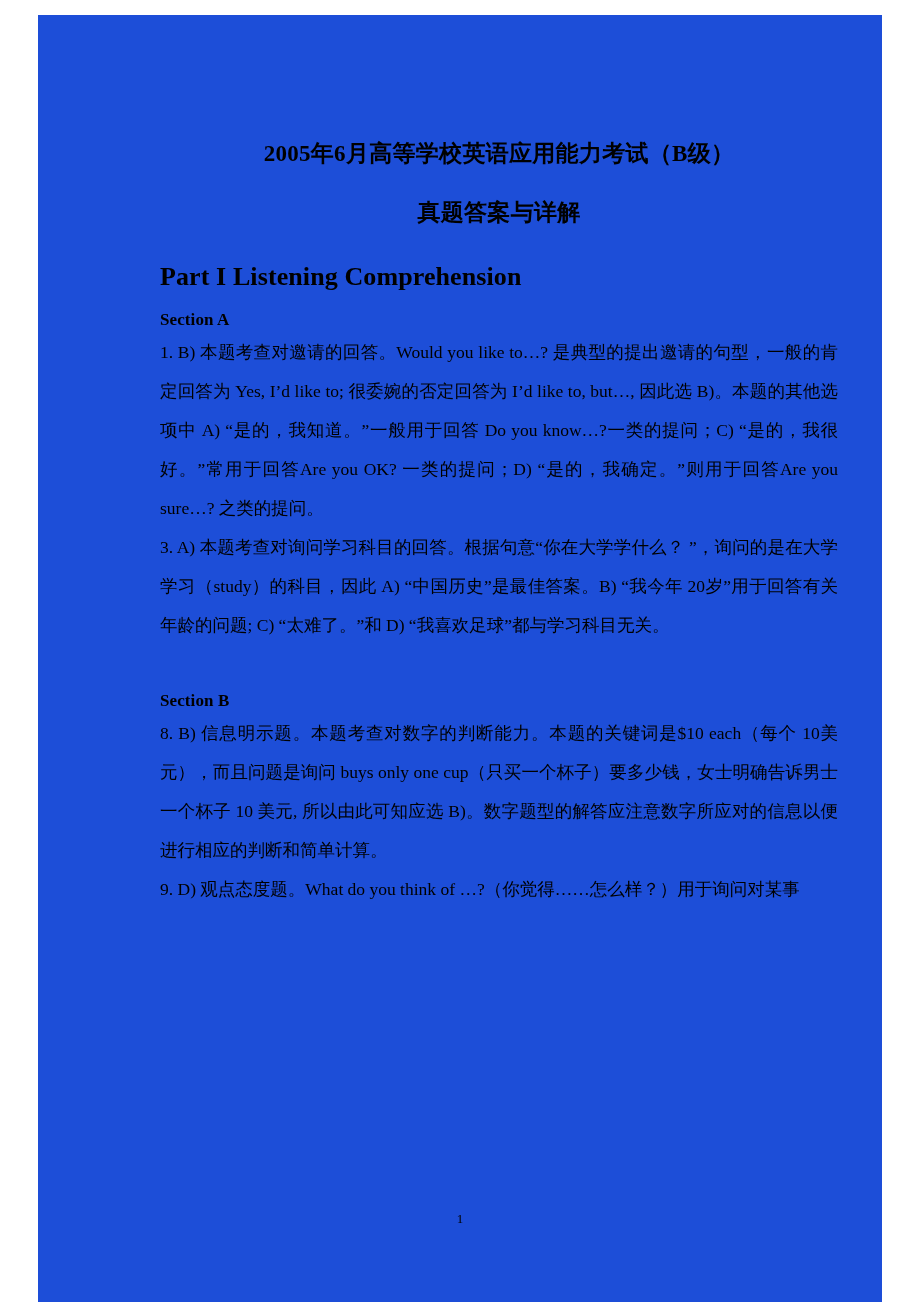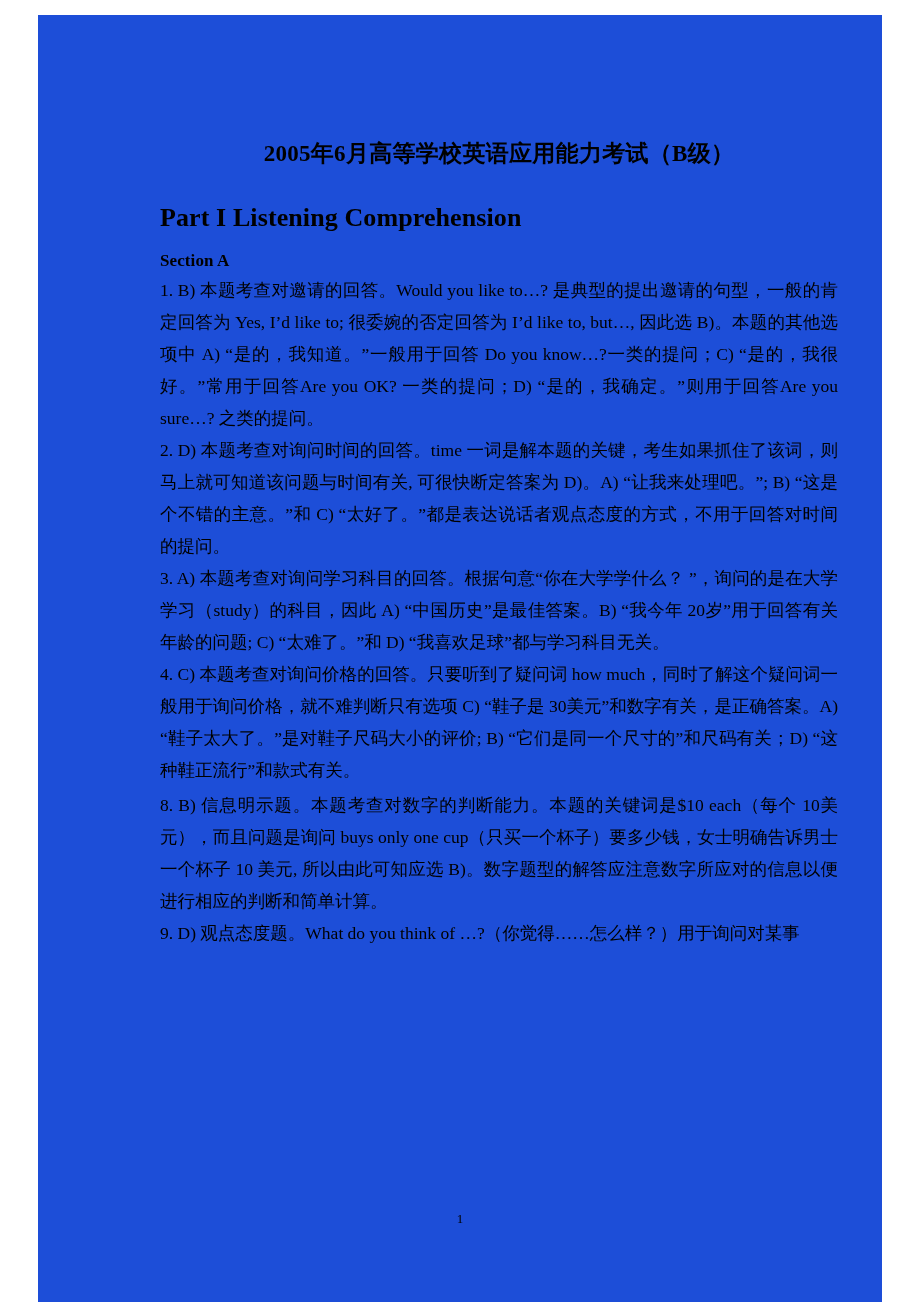--- a/index.html
+++ b/index.html
@@ -56,21 +56,21 @@
     font-size: 17px;
     margin: 0;
     padding-top: 18px;
     letter-spacing: 0.1px;
   }
   .section-heading.spaced-before {
     padding-top: 46px;
   }
   .para {
     font-size: 17.5px;
-    line-height: 32px;
+    line-height: 39px;
     margin: 0;
     text-align: justify;
     text-justify: inter-ideograph;
     letter-spacing: 0px;
   }
   .answers {
     padding-top: 3px;
   }
   .page-number {
     position: absolute;
@@ -84,32 +84,32 @@
 </style>
 </head>
 <body>
 
 <div class="page">
 
   <div class="content">
 
     <h1 class="doc-title">2005年6月高等学校英语应用能力考试（B级）</h1>
 
+    <h2 class="doc-subtitle">真题答案与详解</h2>
 
     <h3 class="part-heading">Part I Listening Comprehension</h3>
 
     <h4 class="section-heading">Section A</h4>
 
     <div class="answers">
       <p class="para">1. B)  本题考查对邀请的回答。Would you like to…? 是典型的提出邀请的句型，一般的肯定回答为 Yes, I’d like to;  很委婉的否定回答为 I’d like to, but…, 因此选 B)。本题的其他选项中 A) “是的，我知道。”一般用于回答 Do you know…?一类的提问；C) “是的，我很好。”常用于回答Are you OK?  一类的提问；D) “是的，我确定。”则用于回答Are you sure…?  之类的提问。</p>
-      <p class="para">2. D)  本题考查对询问时间的回答。time  一词是解本题的关键，考生如果抓住了该词，则马上就可知道该问题与时间有关, 可很快断定答案为 D)。A) “让我来处理吧。”; B) “这是个不错的主意。”和 C) “太好了。”都是表达说话者观点态度的方式，不用于回答对时间的提问。</p>
       <p class="para">3. A)  本题考查对询问学习科目的回答。根据句意“你在大学学什么？ ”，询问的是在大学学习（study）的科目，因此 A)  “中国历史”是最佳答案。B) “我今年 20岁”用于回答有关年龄的问题; C) “太难了。”和 D) “我喜欢足球”都与学习科目无关。</p>
-      <p class="para">4. C)  本题考查对询问价格的回答。只要听到了疑问词 how much，同时了解这个疑问词一般用于询问价格，就不难判断只有选项 C) “鞋子是 30美元”和数字有关，是正确答案。A) “鞋子太大了。”是对鞋子尺码大小的评价; B) “它们是同一个尺寸的”和尺码有关；D) “这种鞋正流行”和款式有关。</p>
     </div>
 
+    <h4 class="section-heading spaced-before">Section B</h4>
 
     <div class="answers">
       <p class="para">8. B)  信息明示题。本题考查对数字的判断能力。本题的关键词是$10 each（每个 10美元），而且问题是询问 buys only one cup（只买一个杯子）要多少钱，女士明确告诉男士一个杯子 10 美元, 所以由此可知应选 B)。数字题型的解答应注意数字所应对的信息以便进行相应的判断和简单计算。</p>
       <p class="para">9. D)  观点态度题。What do you think of …?（你觉得……怎么样？）用于询问对某事</p>
     </div>
 
   </div>
 
   <div class="page-number">1</div>
 

